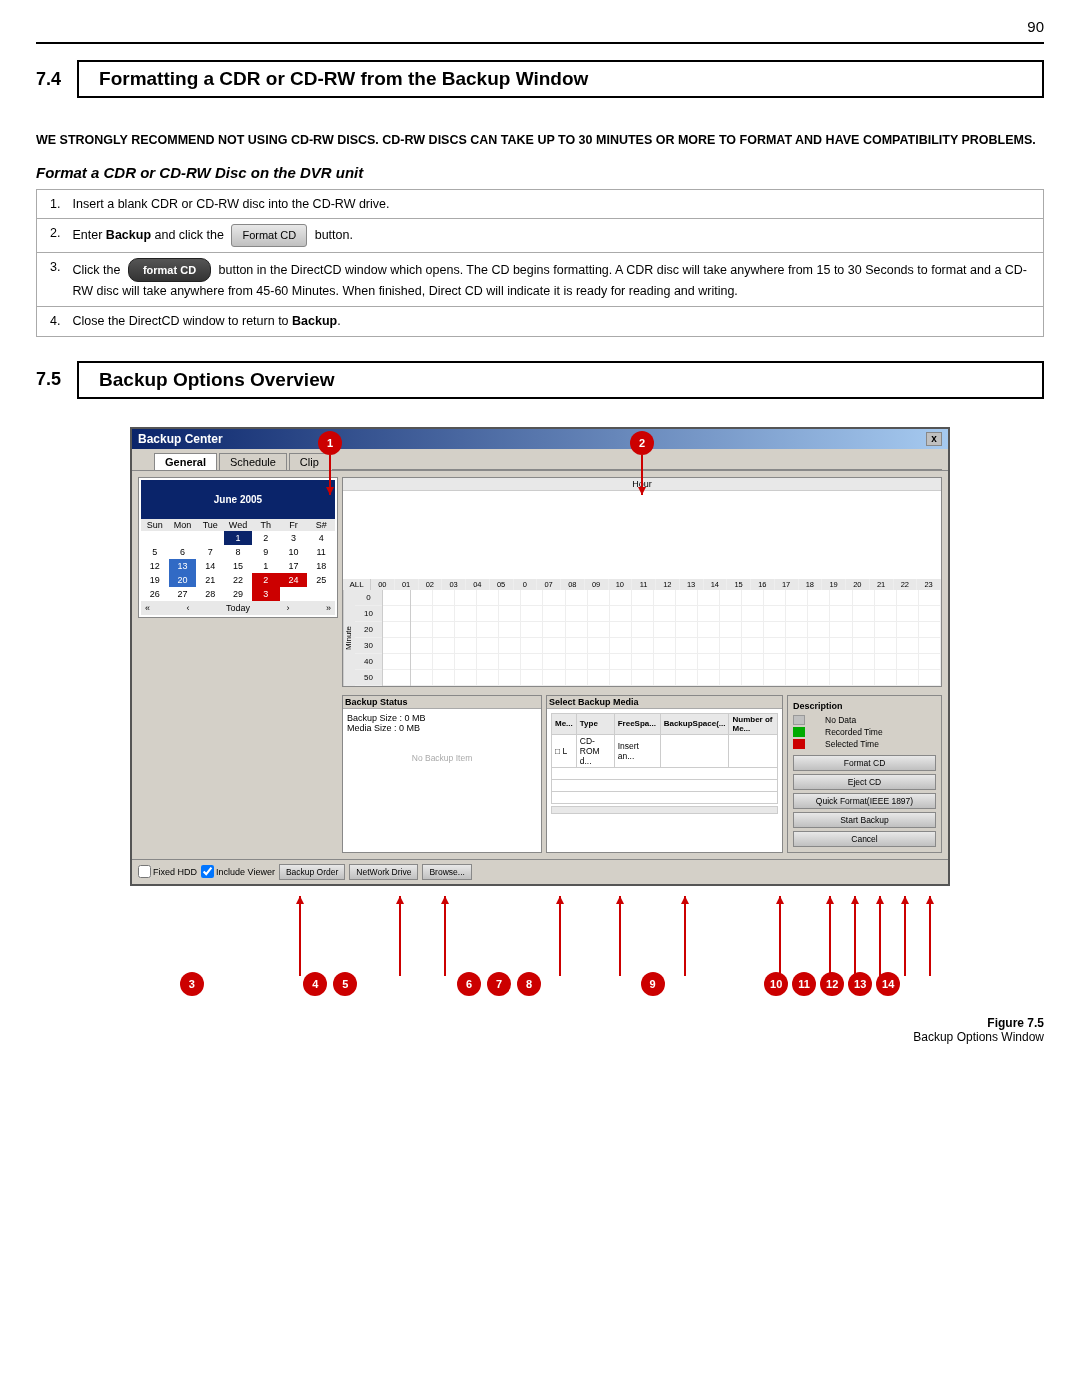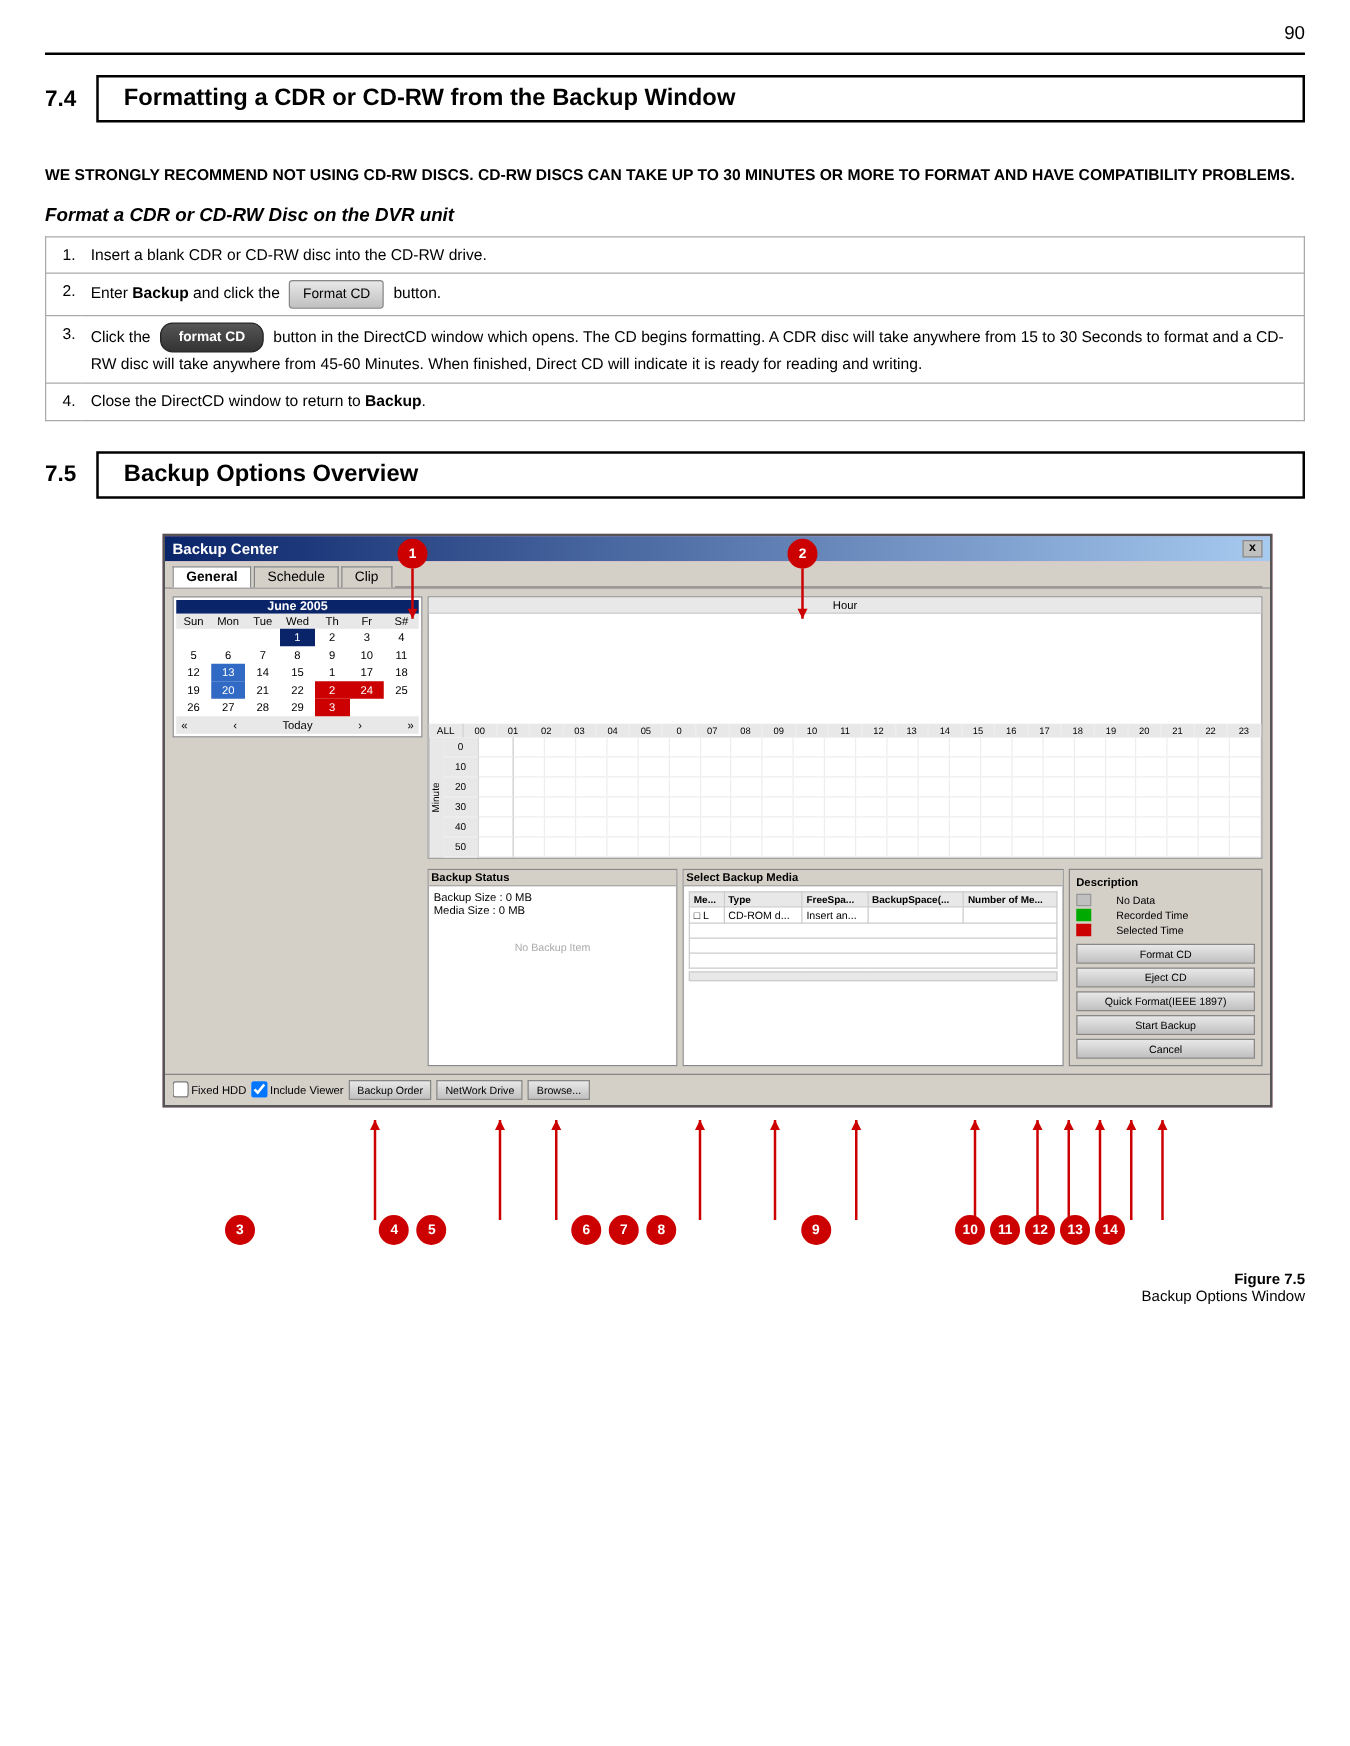--- a/index.html
+++ b/index.html
@@ -141,22 +141,22 @@
       color: #fff;
       font-size: 11px;
       font-weight: bold;
       position: absolute;
       z-index: 10;
     }
 
     
     .backup-window {
       border: 2px solid #555;
-      background: #f9a8d4;
-      width: 888px;
+      background: #6d28d9;
+      width: 820px;
       font-size: 11px;
       font-family: 'Tahoma', Arial, sans-serif;
       position: relative;
       margin-top: 30px;
     }
 
     .window-titlebar {
       background: linear-gradient(to right, #0a246a, #a6caf0);
       color: #fff;
       font-size: 12px;
@@ -177,21 +177,21 @@
       display: flex;
       align-items: center;
       justify-content: center;
       cursor: pointer;
     }
 
     .window-tabs {
       background: #d4d0c8;
       display: flex;
       gap: 2px;
-      padding: 4px 6px 0 6px;
+      padding: 4px 6px 0 22px;
       border-bottom: 1px solid #888;
     }
 
     .window-tab {
       background: #d4d0c8;
       border: 1px solid #888;
       border-bottom: none;
       padding: 2px 10px;
       font-size: 11px;
       cursor: pointer;
@@ -220,21 +220,21 @@
       background: #fff;
       padding: 2px;
     }
 
     .calendar-header {
       background: #0a246a;
       color: #fff;
       text-align: center;
       font-size: 10px;
       font-weight: bold;
-      padding: 0;
+      padding: 14px;
     }
 
     .calendar-days-header {
       display: grid;
       grid-template-columns: repeat(7, 1fr);
       font-size: 9px;
       text-align: center;
       background: #e8e8e8;
     }
 

